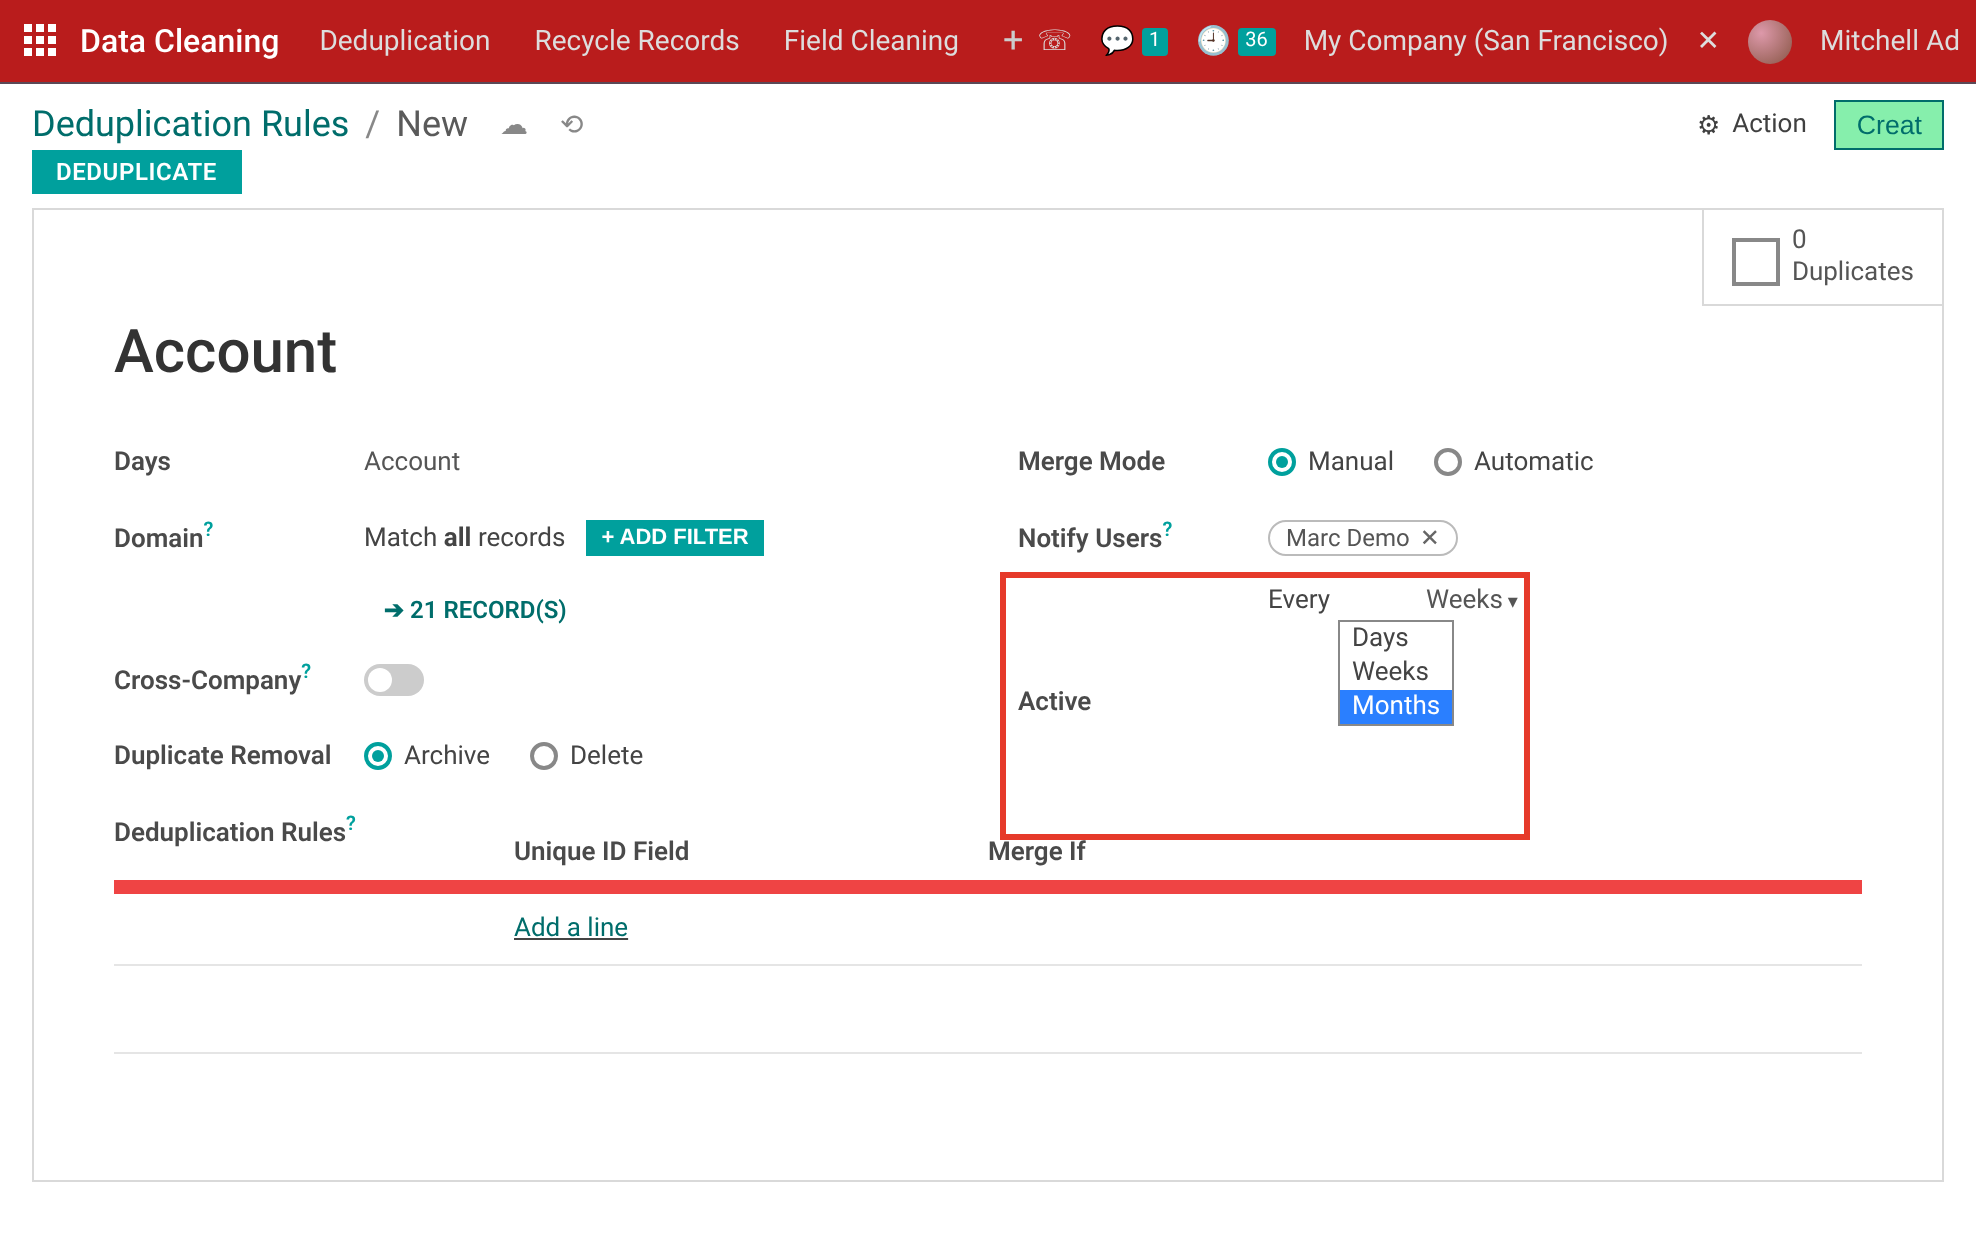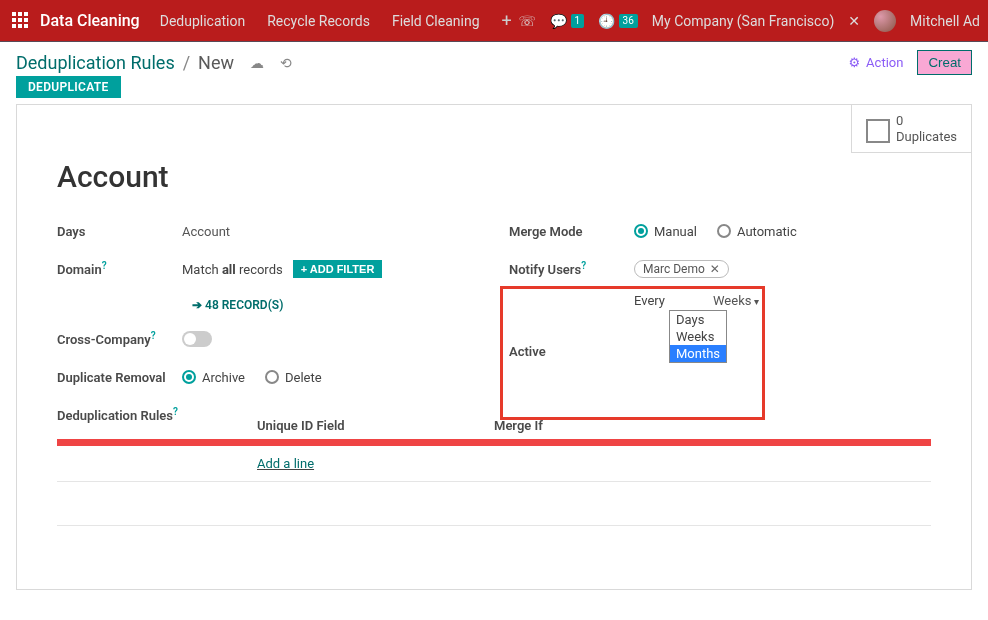--- a/index.html
+++ b/index.html
@@ -16,23 +16,23 @@
   .badge-sm { background:#00a09d; color:#fff; font-size:10px; padding:0 4px; border-radius:2px; margin-left:3px; line-height:14px; }
   .avatar { width:22px; height:22px; border-radius:50%; background: radial-gradient(circle at 30% 30%, #d9a, #854); display:inline-block; }
   
   .crumb-row { display:flex; align-items:center; padding: 8px 16px 0 16px; }
   .crumbs { color:#8a6f80; font-size:18px; display:flex; align-items:center; gap:8px; }
   .crumbs .root { color:#006d6b; cursor:pointer; }
   .crumbs .sep { color:#888; }
   .crumbs .new { color:#5a5a5a; }
   .cloud-icon, .reload-icon { color:#888; font-size:14px; margin-left:8px; cursor:pointer; }
   .crumb-right { margin-left:auto; display:flex; align-items:center; gap:14px; }
-  .action-btn { color:#8b5cf6; cursor:pointer; font-size:13px; display:flex; gap:6px; align-items:center; }
+  .action-btn { color:#404040; cursor:pointer; font-size:13px; display:flex; gap:6px; align-items:center; }
   .gear-icon::before { content:"⚙"; font-size:13px; }
-  .create-btn { border:1px solid #006d6b; color:#006d6b; background:#f9a8d4; padding:4px 10px; cursor:pointer; }
+  .create-btn { border:1px solid #006d6b; color:#006d6b; background:#86efac; padding:4px 10px; cursor:pointer; }
   
   .dedup-row { padding: 4px 16px 10px; }
   .dedup-pill { background:#00a09d; color:#fff; padding:4px 12px; font-size:12px; font-weight:600; letter-spacing:.3px; }
   
   .sheet-wrap { padding: 0 16px; }
   .sheet { border:1px solid #d9d9d9; background:#fff; position:relative; min-height:440px; }
   .dup-box { position:absolute; right:0; top:0; border-left:1px solid #d9d9d9; border-bottom:1px solid #d9d9d9; padding:8px 14px; display:flex; align-items:center; gap:10px; cursor:pointer; }
   .dup-box .dicon { width:20px; height:20px; border:2px solid #888; position:relative; }
   .dup-box .dicon::after { content:""; position:absolute; width:20px; height:20px; border:2px solid #888; right:-6px; bottom:-6px; background:#fff; }
   .dup-box .count { font-size:13px; color:#555; line-height:1.2; }
@@ -148,21 +148,21 @@
             <div class="lbl">Days</div>
             <div class="val">Account</div>
           </div>
           <div class="row">
             <div class="lbl"><span>Domain</span><span class="q">?</span></div>
             <div class="domain-line">
               <span><span>Match</span> <b>all</b> <span>records</span></span>
               <button class="add-filter">+ ADD FILTER</button>
             </div>
           </div>
-          <a class="records-link">48 RECORD(S)</a>
+          <a class="records-link">21 RECORD(S)</a>
           <div class="row" style="margin-top:12px;">
             <div class="lbl"><span>Cross-Company</span><span class="q">?</span></div>
             <span class="toggle off"></span>
           </div>
           <div class="row">
             <div class="lbl">Duplicate Removal</div>
             <div class="radio-group">
               <label class="radio">
                   <span class="radio-c sel"></span>
                   <span>Archive</span>

